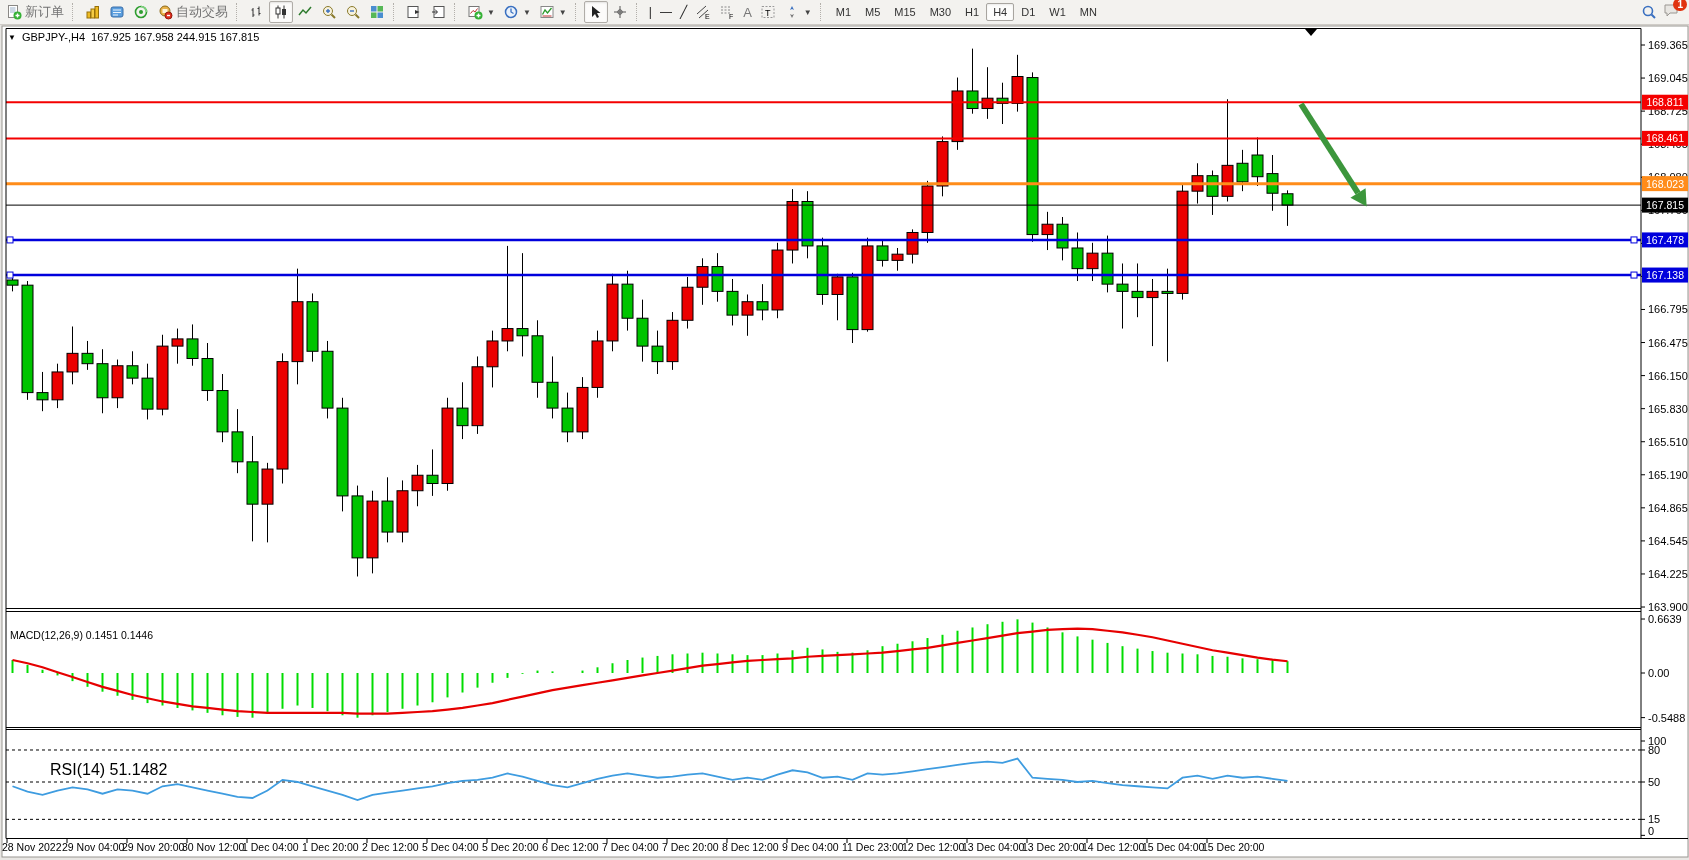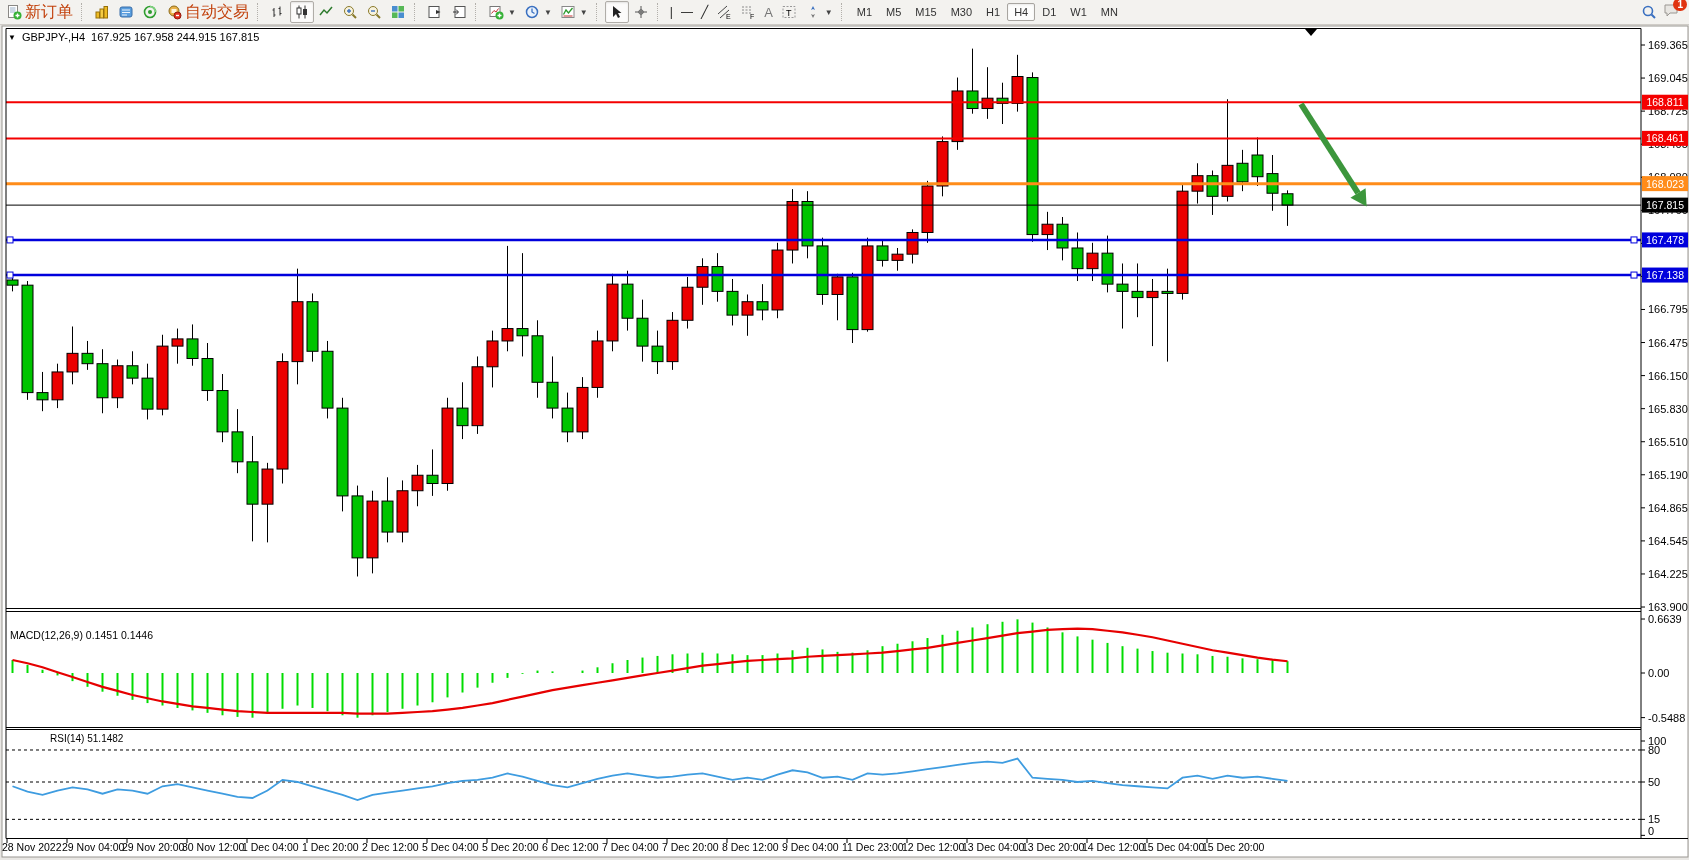--- a/index.html
+++ b/index.html
@@ -3,35 +3,35 @@
 <meta charset="utf-8">
 <style>
   html,body{margin:0;padding:0;background:#e9e7e4;}
   #stage{position:relative;width:1689px;height:860px;background:#e9e7e4;overflow:hidden;
          font-family:"Liberation Sans",sans-serif;}
   
   #toolbar{position:absolute;top:0;left:0;width:1689px;height:25px;background:#f3f2ef;
            border-bottom:1px solid #cfccc7;display:flex;align-items:center;padding:0 2px;z-index:5;box-sizing:border-box;}
   .tbtn{height:20px;display:flex;align-items:center;gap:3px;padding:0 3px;border:1px solid transparent;border-radius:2px;}
   .tbtn.pressed{border-color:#b0ada8;background:#fcfbfa;box-shadow:inset 0 1px 2px rgba(0,0,0,.10);}
-  .tlabel{font-size:16px;color:#c2410c;white-space:nowrap;}
+  .tlabel{font-size:13px;color:#737373;white-space:nowrap;}
   .sep{width:4px;height:18px;border-left:1px dotted #b3b0ab;margin:0 4px;}
   .tf{font-size:11px;color:#333;padding:2px 6px;border:1px solid transparent;border-radius:2px;}
   .tf.active{border-color:#a8a5a0;background:#fdfdfc;box-shadow:inset 0 1px 2px rgba(0,0,0,.08);}
   .dd{font-size:8px;color:#444;margin-left:1px;}
   #tb-right{margin-left:auto;display:flex;align-items:center;gap:6px;padding-right:6px;}
   .badge{position:absolute;top:-4px;right:-6px;background:#e03410;color:#fff;border-radius:8px;
          font-size:10px;font-weight:bold;padding:0 4px;line-height:13px;}
   .glyph{font-size:12px;color:#222;line-height:1;}
   
   .ovl{position:absolute;z-index:4;font-size:11px;color:#000;white-space:nowrap;}
   #chart-title{top:31px;left:8px;display:flex;gap:6px;align-items:center;}
   #chart-title .tri{font-size:8px;}
   #macd-label{top:629px;left:10px;font-size:10.5px;}
-  #rsi-label{top:733px;left:10px;font-size:10px;padding-left:40px;}
+  #rsi-label{top:761px;left:10px;font-size:16px;padding-left:40px;}
   svg text{font-family:"Liberation Sans",sans-serif;font-size:11px;fill:#000;}
   svg .small{font-size:10.5px;}
   svg .badge-t{font-size:10.5px;fill:#fff;}
 </style>
 </head>
 <body>
 
 <div id="stage">
 
   <div id="toolbar">

